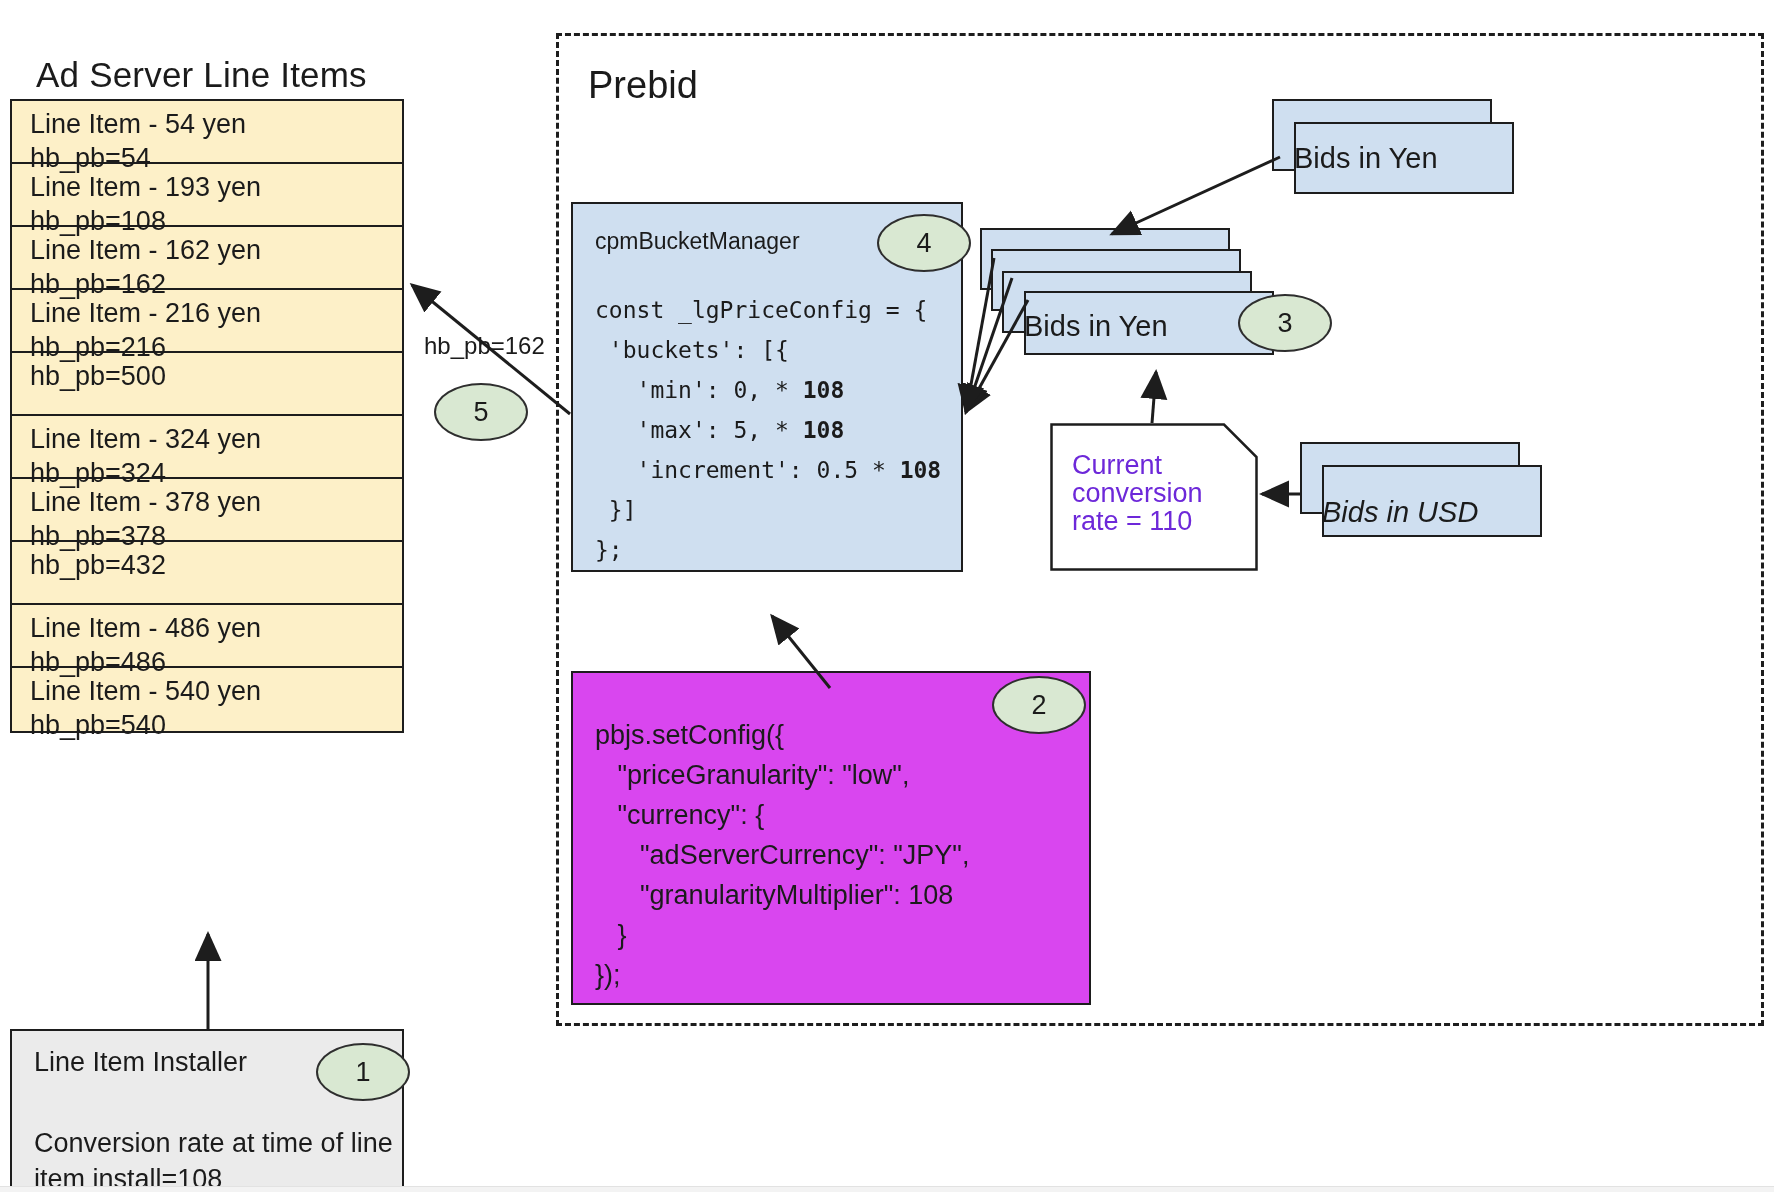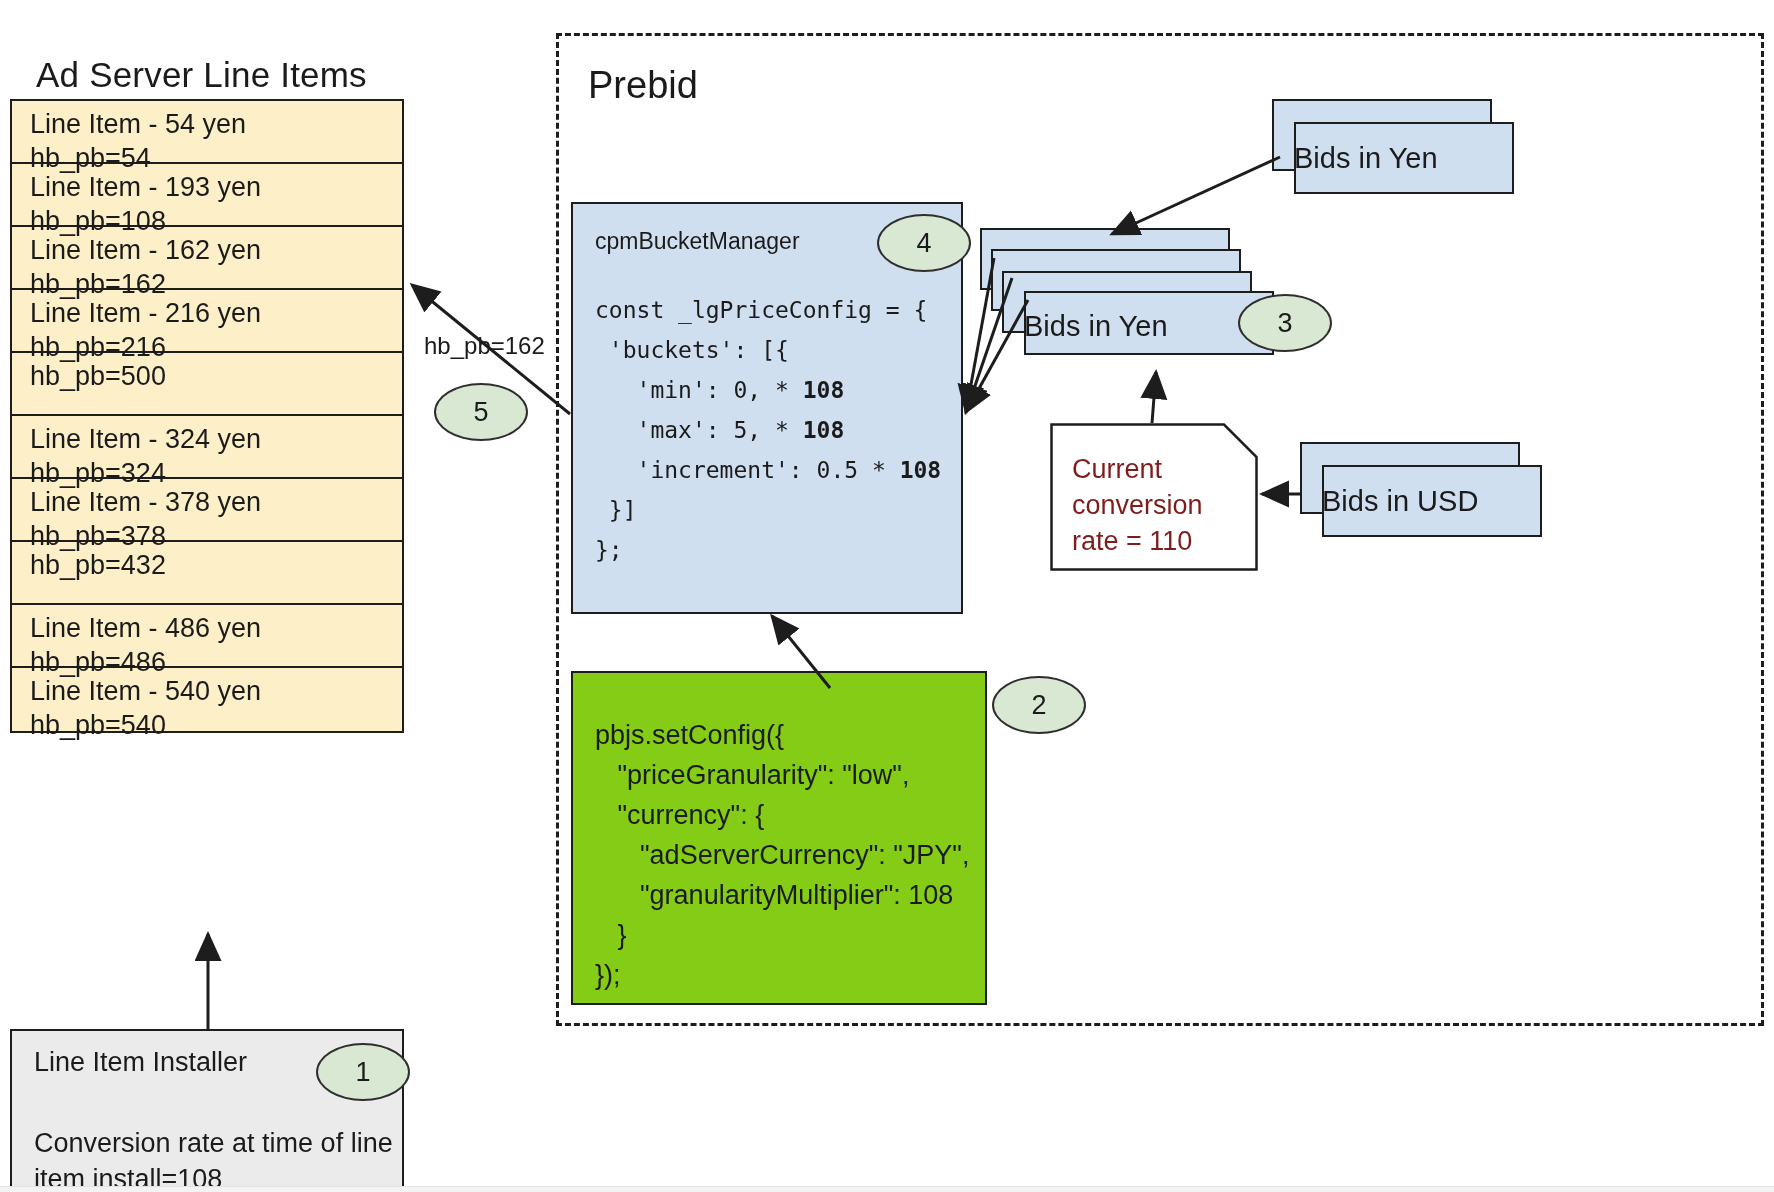--- a/index.html
+++ b/index.html
@@ -25,31 +25,31 @@
              border:2.5px solid #1d1d1d;background:#ebebeb;box-sizing:border-box;}
   #installer .ins-title{position:absolute;left:22px;top:16px;font-size:27px;color:#1b1b1b;white-space:nowrap;}
   #installer .ins-body{position:absolute;left:22px;top:94px;font-size:27px;line-height:36px;color:#1b1b1b;width:360px;}
 
   
   #prebid-box{position:absolute;left:556px;top:33px;width:1208px;height:993px;
               border:3px dashed #1d1d1d;box-sizing:border-box;}
   #prebid-title{position:absolute;left:588px;top:64px;font-size:38px;color:#1b1b1b;}
 
   
-  #cpm-box{position:absolute;left:571px;top:202px;width:392px;height:412px;
+  #cpm-box{position:absolute;left:571px;top:202px;width:392px;height:370px;
            border:2.5px solid #1d1d1d;background:#cfdff0;box-sizing:border-box;}
   #cpm-box .cpm-title{position:absolute;left:22px;top:24px;font-size:23px;color:#1b1b1b;
                       font-family:"Liberation Sans",sans-serif;}
   #cpm-box .cpm-code{position:absolute;left:22px;top:86px;font-size:23px;line-height:40px;
                      font-family:"DejaVu Sans Mono",monospace;color:#1b1b1b;white-space:pre;}
   #cpm-box .cpm-code b{font-weight:bold;}
 
   
-  #setconfig-box{position:absolute;left:571px;top:671px;width:416px;height:334px;
-                 border:2.5px solid #1d1d1d;background:#84cc16;box-sizing:border-box;}
+  #setconfig-box{position:absolute;left:571px;top:671px;width:520px;height:334px;
+                 border:2.5px solid #1d1d1d;background:#d946ef;box-sizing:border-box;}
   #setconfig-box .sc-code{position:absolute;left:22px;top:42px;font-size:27px;line-height:40px;
                           color:#1b1b1b;white-space:pre;}
 
   
   .bidbox{position:absolute;border:2.5px solid #1d1d1d;background:#cfdff0;box-sizing:border-box;}
   .bidlabel{position:absolute;width:100%;text-align:left;font-size:29px;color:#1b1b1b;}
 
   
   #yen-stack{position:absolute;left:980px;top:228px;width:272px;height:128px;}
   #yen-stack .bidbox{width:250px;height:62px;}
@@ -62,26 +62,26 @@
   
   #yen-top{position:absolute;left:1272px;top:99px;width:250px;height:96px;}
   #yen-top .b0{left:0;top:0;width:220px;height:72px;}
   #yen-top .b1{left:22px;top:23px;width:220px;height:72px;}
   #yen-top .bidlabel{left:22px;top:43px;width:220px;}
 
   
   #usd-stack{position:absolute;left:1300px;top:442px;width:250px;height:96px;}
   #usd-stack .b0{left:0;top:0;width:220px;height:72px;}
   #usd-stack .b1{left:22px;top:23px;width:220px;height:72px;}
-  #usd-stack .bidlabel{left:22px;top:43px;width:240px;}
+  #usd-stack .bidlabel{left:22px;top:54px;width:240px;font-style:italic;}
 
   
   #conv-note{position:absolute;left:1050px;top:423px;width:208px;height:148px;}
-  #conv-note .conv-text{position:absolute;left:22px;top:28px;font-size:27px;line-height:36px;
-                        color:#7f1d1d;width:180px;}
+  #conv-note .conv-text{position:absolute;left:22px;top:28px;font-size:27px;line-height:28px;
+                        color:#6d28d9;width:180px;}
 
   
   .badge{position:absolute;width:94px;height:58px;border-radius:50%;
          background:#d9e8d2;border:2px solid #2e2e2e;
          display:flex;align-items:center;justify-content:center;
          font-size:27px;color:#1b1b1b;box-sizing:border-box;}
   #badge-1{left:316px;top:1043px;}
   #badge-2{left:992px;top:676px;}
   #badge-3{left:1238px;top:294px;}
   #badge-4{left:877px;top:214px;}

